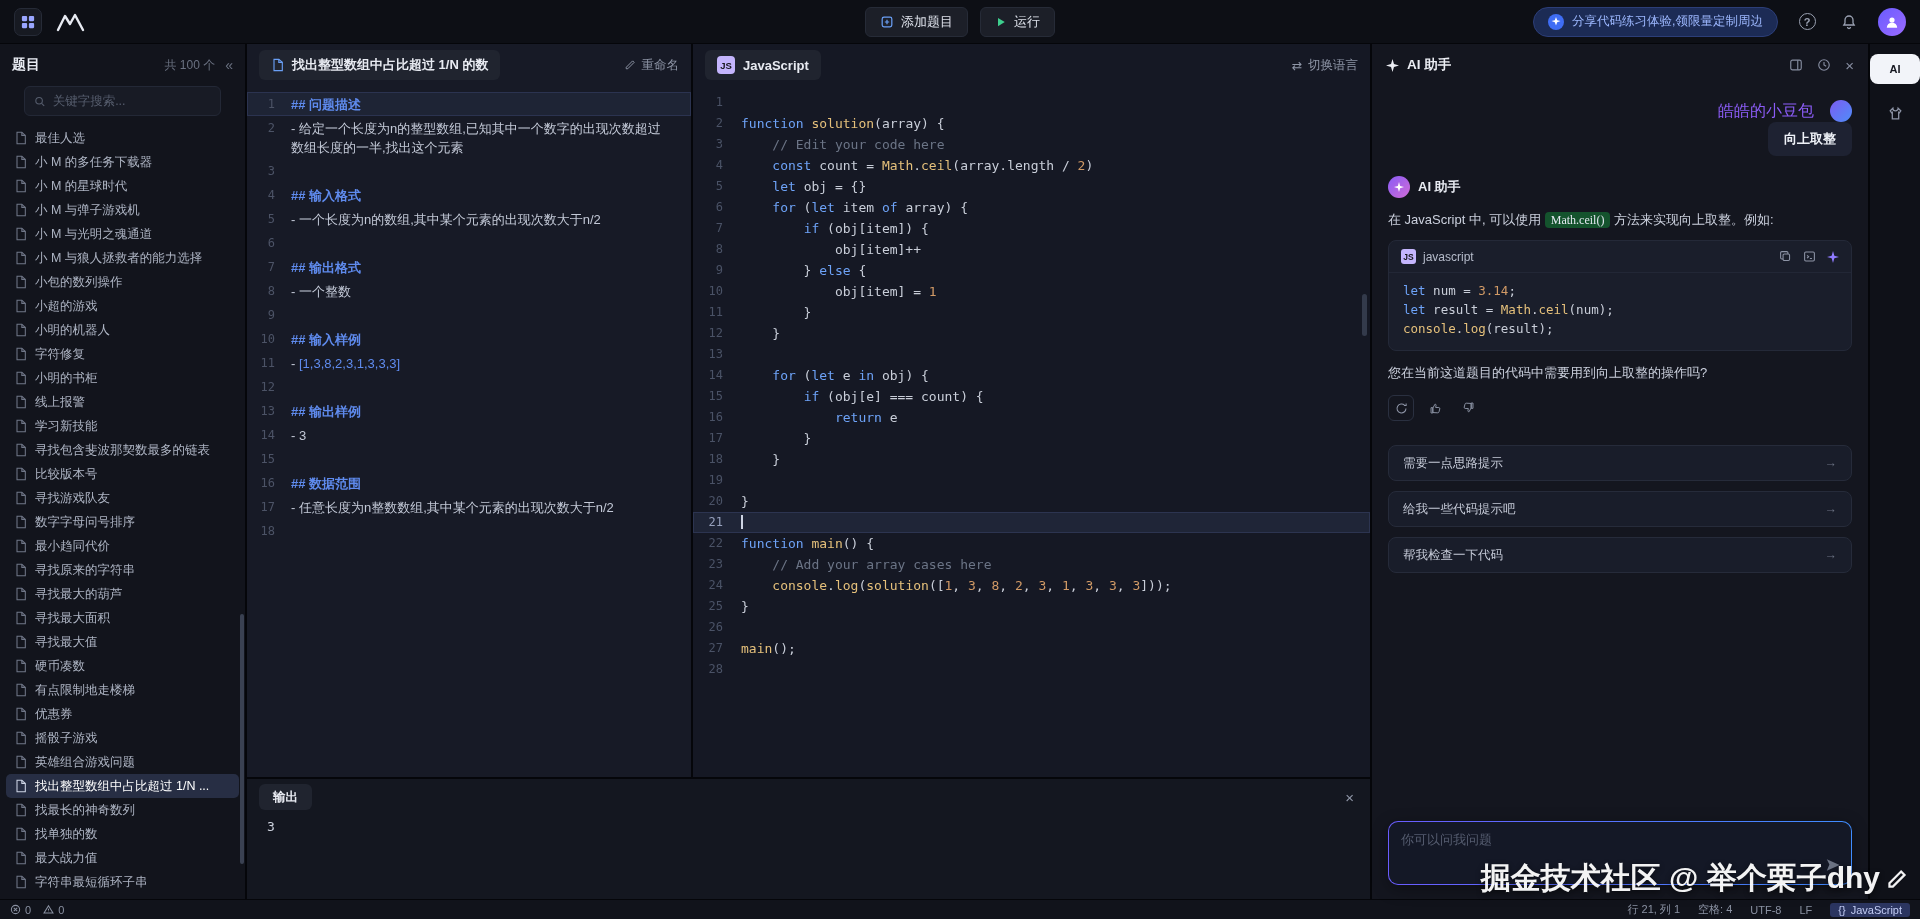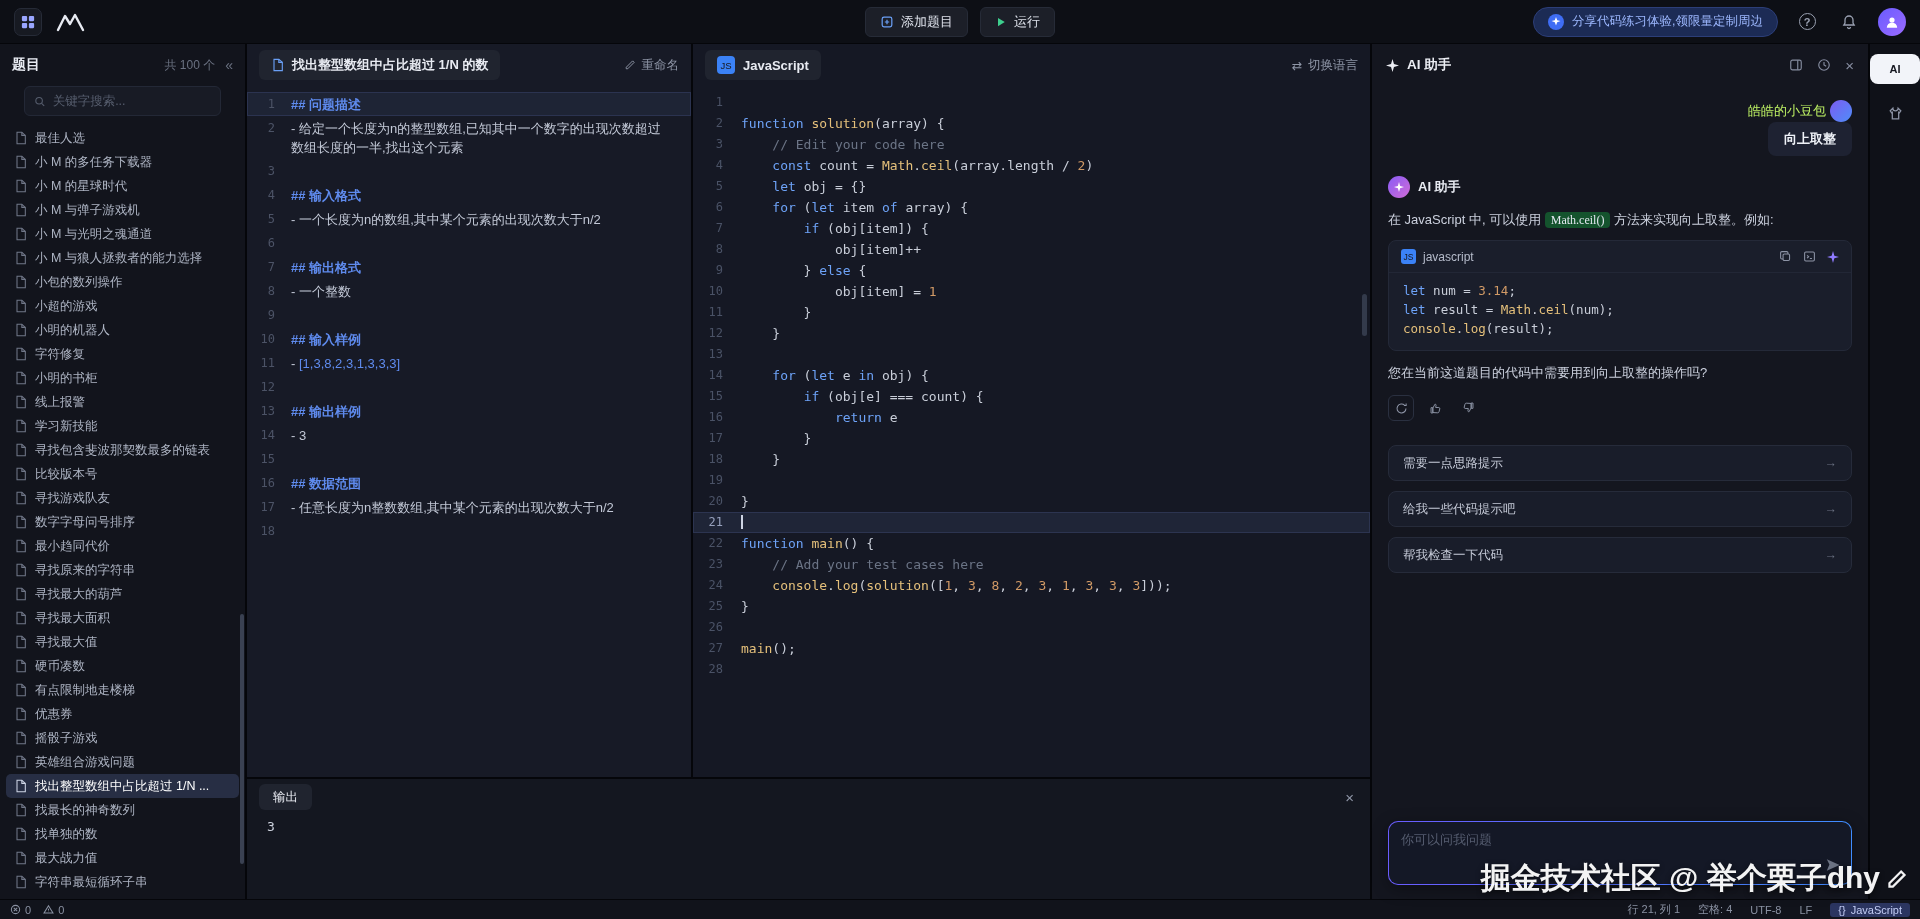--- a/index.html
+++ b/index.html
@@ -50,21 +50,21 @@
   
   .problem{flex:0 0 444px;background:#171a26;display:flex;flex-direction:column;min-height:0}
   .problem-body{flex:1;overflow:hidden;padding:6px 0}
   .md-row{display:flex;align-items:flex-start;padding:2.5px 0}
   .md-num{flex:0 0 44px;text-align:right;padding-right:16px;color:#4c5366;font-family:"DejaVu Sans Mono","Liberation Mono",monospace;font-size:12px;line-height:19px}
   .md-text{flex:1;padding-right:30px;font-size:13px;line-height:19px;color:#c3c9d7;word-break:break-all}
   .md-row.active{background:#1e2435;box-shadow:inset 0 0 0 1px #2b3350}
 
   
   .editor{flex:1;background:#151824;display:flex;flex-direction:column;min-width:0;min-height:0;position:relative}
-  .js-badge{width:18px;height:18px;border-radius:4px;background:#3b82f6;color:#15151a;font-weight:400;font-size:9.5px;display:grid;place-items:center;font-family:"Liberation Sans",sans-serif}
+  .js-badge{width:18px;height:18px;border-radius:4px;background:#c4b5fd;color:#15151a;font-weight:700;font-size:9.5px;display:grid;place-items:center;font-family:"Liberation Sans",sans-serif}
   .editor-body{flex:1;overflow:hidden;padding-top:6px;font-family:"DejaVu Sans Mono","Liberation Mono",monospace}
   .code-row{display:flex;height:21px;line-height:21px;font-size:13px}
   .code-num{flex:0 0 48px;text-align:right;padding-right:18px;color:#4a5266;font-size:12px}
   .code-text{white-space:pre}
   .code-row.active{background:#1f2537;box-shadow:inset 0 0 0 1px #2c3450}
   .code-row.active .code-num{color:#97a1bd}
   .code-row.active .code-text::after{content:"";display:inline-block;width:1.5px;height:14px;background:#cdd3e2;vertical-align:-2px}
   .ed-scroll{position:absolute;right:3px;top:250px;width:5px;height:42px;background:#333a4b;border-radius:3px}
 
   
@@ -74,33 +74,33 @@
   .tk-num{color:#d19a66}
   .tk-cmt{color:#6b7486}
   .tk-pln{color:#c9ced9}
   .tk-h{color:#5f8bee;font-weight:700}
   .tk-t{color:#c3c9d7}
   .tk-n{color:#5f8bee}
 
   
   .output{height:120px;background:#141720;display:flex;flex-direction:column;flex:0 0 auto}
   .out-head{height:36px;display:flex;align-items:center;justify-content:space-between;padding:0 12px}
-  .out-tab{background:#20242f;border-radius:6px;height:26px;display:flex;align-items:center;padding:0 14px;font-size:12.5px;font-weight:400;color:#e8ebf2;cursor:pointer}
+  .out-tab{background:#20242f;border-radius:6px;height:26px;display:flex;align-items:center;padding:0 14px;font-size:12.5px;font-weight:700;color:#e8ebf2;cursor:pointer}
   .out-close{color:#8f96a7;font-size:15px;cursor:pointer;padding:0 4px}
   .out-content{padding:4px 20px;font-family:"DejaVu Sans Mono","Liberation Mono",monospace;font-size:13px;color:#ced3de}
 
   
   .ai{flex:0 0 496px;background:#14161f;display:flex;flex-direction:column;position:relative;min-height:0}
   .ai-head{height:42px;display:flex;align-items:center;justify-content:space-between;padding:0 14px;flex:0 0 auto}
   .ai-title{display:flex;align-items:center;gap:8px;font-weight:700;font-size:13.5px;color:#eceef4}
   .ai-head-icons{display:flex;gap:14px;color:#868da0;align-items:center}
   .ai-head-icons > *{cursor:pointer;display:grid;place-items:center}
   .ai-body{flex:1;padding:2px 16px 0;overflow:hidden}
   .chat-user{display:flex;flex-direction:column;align-items:flex-end;margin-top:12px}
-  .chat-user-row{display:flex;align-items:center;gap:4px;font-size:13px;color:#bef264}
+  .chat-user-row{display:flex;align-items:center;gap:16px;font-size:16px;color:#8b5cf6}
   .chat-avatar{width:22px;height:22px;border-radius:50%;background:linear-gradient(135deg,#7b5cf0,#4f8df9);flex:0 0 auto}
   .chat-bubble{margin-top:0;background:#1e2232;border-radius:8px;padding:8px 16px;font-size:13px;color:#eef1f7;font-weight:600}
   .chat-ai{margin-top:20px}
   .chat-ai-row{display:flex;align-items:center;gap:8px;font-size:13px;font-weight:700;color:#e8ebf2}
   .ai-avatar{width:22px;height:22px;border-radius:50%;background:linear-gradient(135deg,#8a5cf6,#d06bd6);display:grid;place-items:center;color:#fff;flex:0 0 auto}
   .chat-para{margin-top:12px;font-size:13px;line-height:20px;color:#ccd1de}
   .inline-code{background:#14532d;border-radius:4px;padding:1px 6px;font-family:Liberation Serif, serif;font-size:12px;color:#e3e7f0}
   .code-card{margin-top:10px;background:#1a1e2b;border:1px solid #242938;border-radius:8px;overflow:hidden}
   .cc-head{height:32px;display:flex;align-items:center;justify-content:space-between;padding:0 12px;border-bottom:1px solid #222736}
   .cc-lang{display:flex;align-items:center;gap:7px;font-size:12px;color:#b6bccb}
@@ -702,21 +702,21 @@
               <div class="code-row active">
                 <span class="code-num">21</span>
                 <span class="code-text"></span>
               </div>
               <div class="code-row">
                 <span class="code-num">22</span>
                 <span class="code-text"><span class="tk-kw">function </span><span class="tk-fn">main</span><span class="tk-pln">() {</span></span>
               </div>
               <div class="code-row">
                 <span class="code-num">23</span>
-                <span class="code-text"><span class="tk-cmt">    // Add your test cases here</span></span>
+                <span class="code-text"><span class="tk-cmt">    // Add your array cases here</span></span>
               </div>
               <div class="code-row">
                 <span class="code-num">24</span>
                 <span class="code-text"><span class="tk-pln">    </span><span class="tk-cls">console</span><span class="tk-pln">.</span><span class="tk-fn">log</span><span class="tk-pln">(</span><span class="tk-fn">solution</span><span class="tk-pln">([</span><span class="tk-num">1</span><span class="tk-pln">, </span><span class="tk-num">3</span><span class="tk-pln">, </span><span class="tk-num">8</span><span class="tk-pln">, </span><span class="tk-num">2</span><span class="tk-pln">, </span><span class="tk-num">3</span><span class="tk-pln">, </span><span class="tk-num">1</span><span class="tk-pln">, </span><span class="tk-num">3</span><span class="tk-pln">, </span><span class="tk-num">3</span><span class="tk-pln">, </span><span class="tk-num">3</span><span class="tk-pln">]));</span></span>
               </div>
               <div class="code-row">
                 <span class="code-num">25</span>
                 <span class="code-text"><span class="tk-pln">}</span></span>
               </div>
               <div class="code-row">

